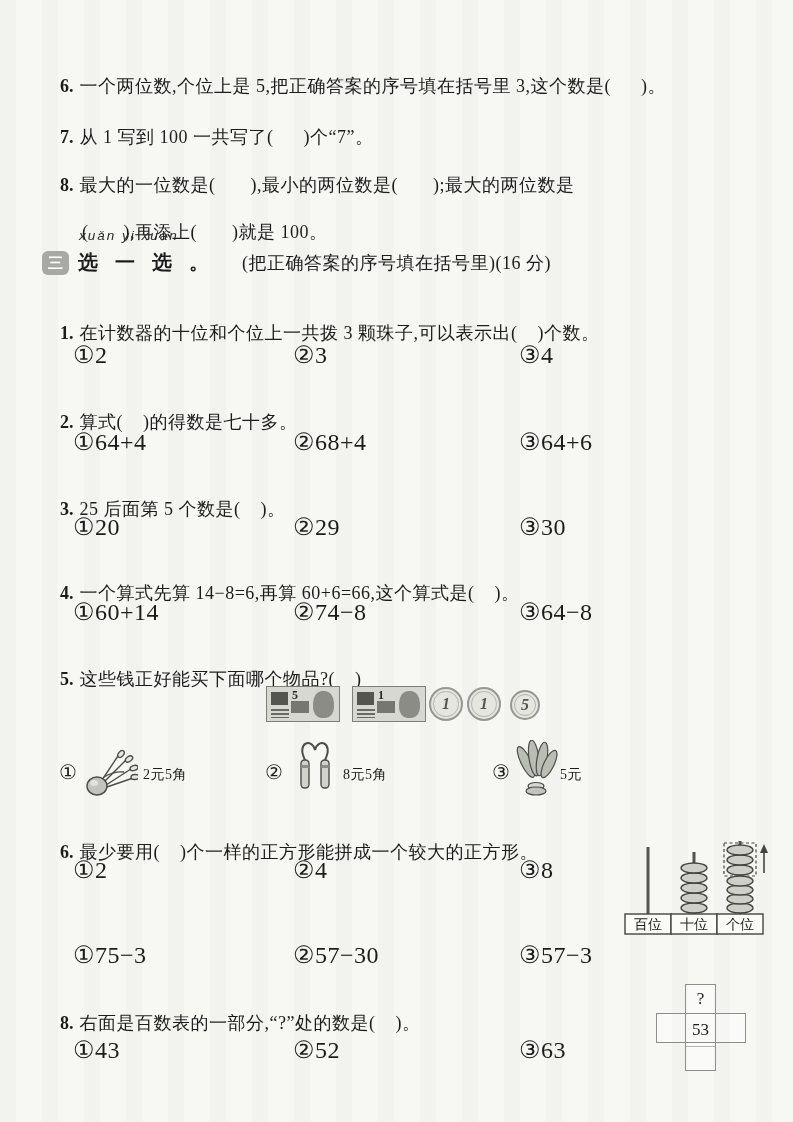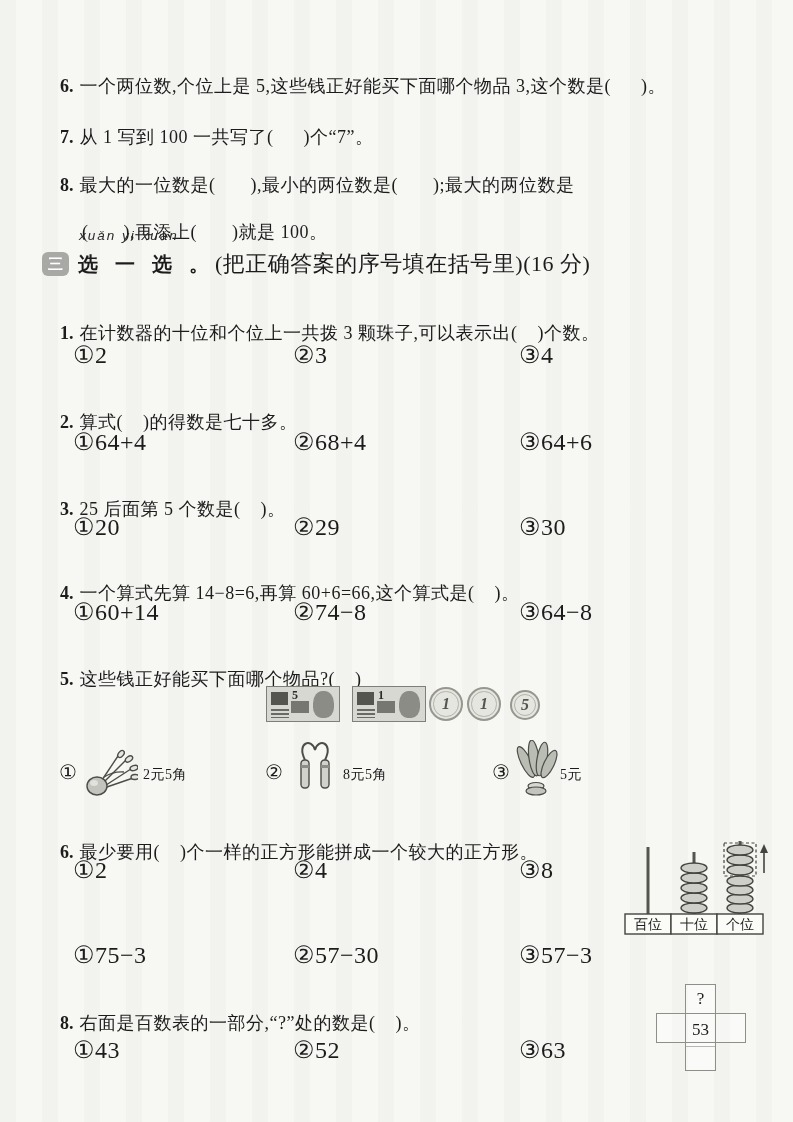--- a/index.html
+++ b/index.html
@@ -29,21 +29,21 @@
     font-size:13.5px;color:#2a2a2a;letter-spacing:2px;font-style:italic;
   }
   .section-head{position:absolute;left:42px;top:249px;width:730px;}
   .badge{
     display:inline-block;width:27px;height:24px;
     background:#a8a8a4;border-radius:6px;
     color:#ffffff;text-align:center;line-height:24px;
     font-size:15px;font-weight:700;vertical-align:middle;margin-right:9px;
   }
   .sec-title{font-size:20px;font-weight:700;letter-spacing:6px;vertical-align:middle;text-align:right;}
-  .sec-sub{font-size:22px;vertical-align:middle;letter-spacing:0.5px;}
+  .sec-sub{font-size:18px;vertical-align:middle;letter-spacing:0.5px;margin-left:27px;}
   .optrow{position:absolute;left:0;top:0;width:793px;height:26px;}
   .opt{position:absolute;font-size:24px;letter-spacing:0.5px;}
   .c1{left:73px;} .c2{left:293px;} .c3{left:519px;}
   
   .money-row{position:absolute;left:0;top:684px;width:793px;height:46px;}
   .bill{
     position:absolute;top:2px;width:74px;height:36px;
     background:#d8d8d3;border:1px solid #7f7f7a;box-sizing:border-box;
   }
   .bill .bill-emblem{position:absolute;left:4px;top:5px;width:17px;height:13px;background:#55554f;}
@@ -75,21 +75,21 @@
     display:flex;align-items:center;justify-content:center;
     font-size:17px;color:#1c1c1c;background:rgba(255,255,255,0.35);
   }
 </style>
 </head>
 <body>
 
 <div class="page">
 
   <div class="line" style="top:50px">
-    <span class="num">6.</span><span class="txt">一个两位数,个位上是 5,这些钱正好能买下面哪个物品 3,这个数是(      )。</span>
+    <span class="num">6.</span><span class="txt">一个两位数,个位上是 5,把正确答案的序号填在括号里 3,这个数是(      )。</span>
   </div>
   <div class="line" style="top:101px">
     <span class="num">7.</span><span class="txt">从 1 写到 100 一共写了(      )个“7”。</span>
   </div>
   <div class="line" style="top:149px">
     <span class="num">8.</span><span class="txt">最大的一位数是(       ),最小的两位数是(       );最大的两位数是</span>
   </div>
   <div class="line" style="top:196px;left:64px">
     <span class="txt">(       ),再添上(       )就是 100。</span>
   </div>

